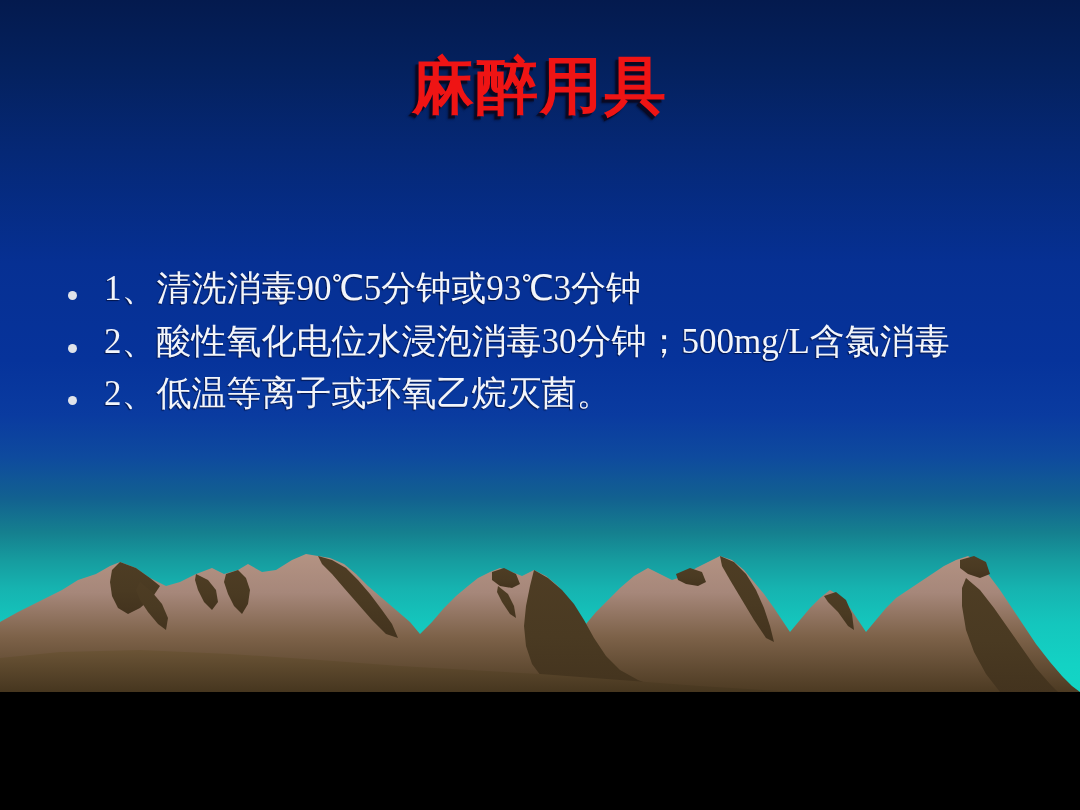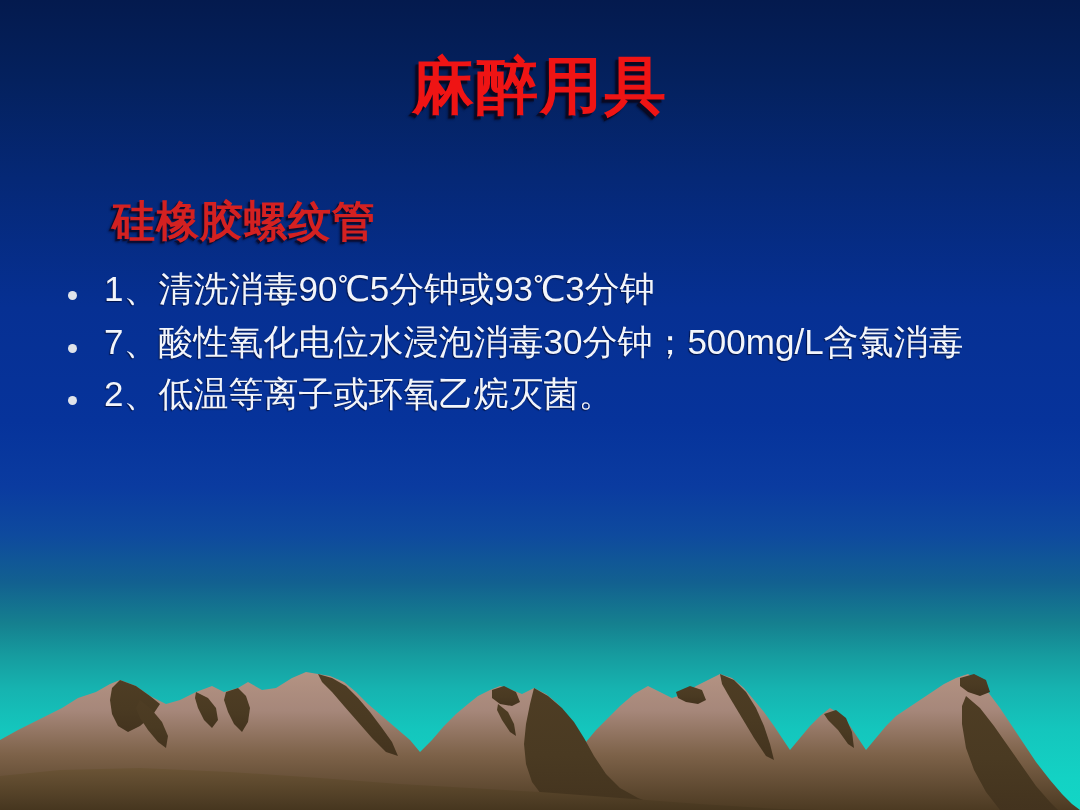--- a/index.html
+++ b/index.html
@@ -3,21 +3,21 @@
 <meta charset="utf-8">
 <style>
   html, body {
     margin: 0;
     padding: 0;
     background: #000;
   }
   #slide {
     position: relative;
     width: 1080px;
-    height: 810px;
+    height: 692px;
     overflow: hidden;
     font-family: "DejaVu Sans", sans-serif;
     background: linear-gradient(
       to bottom,
       #041a4e 0%,
       #04215e 10%,
       #052876 22%,
       #063093 38%,
       #06339b 52%,
       #0a3ba0 60%,
@@ -100,21 +100,21 @@
   }
   .bullet-dot {
     display: inline-block;
     width: 9px;
     height: 9px;
     border-radius: 50%;
     background: #dfe3ea;
   }
   .bullet-text {
     flex: 1 1 auto;
-    font-family: Liberation Sans, sans-serif;
+    font-family: Liberation Serif, serif;
     font-size: 35px;
     font-weight: 400;
     line-height: 1.33;
     color: #f2f5fb;
     letter-spacing: 0px;
     text-shadow: -1px 1px 1px rgba(3, 10, 45, 0.75);
   }
   .bullet-text .cont {
     display: block;
   }
@@ -197,39 +197,38 @@
              L1050,222 L1058,230 L1000,230 L986,212 L974,190
              L966,168 L962,144 L962,126 Z"></path>
 
     <path fill="url(#baseFill)" d="M0,196 L60,190 L140,188 L230,192 L320,198 L400,204
              L470,208 L540,212 L620,218 L700,224 L780,229 L820,230
              L0,230 Z"></path>
   </svg>
 
   <div id="title">麻醉用具</div>
 
-  <div id="subtitle">硅橡胶螺纹管</div>
 
   <div id="bullets">
 
     <div class="bullet-row">
       <span class="bullet-marker">
         <span class="bullet-dot"></span>
       </span>
       <span class="bullet-text">
         <span>1、清洗消毒90℃5分钟或93℃3分钟</span>
       </span>
     </div>
 
     <div class="bullet-row">
       <span class="bullet-marker">
         <span class="bullet-dot"></span>
       </span>
       <span class="bullet-text">
-        <span>7、酸性氧化电位水浸泡消毒30分钟；500mg/L含氯消毒</span>
+        <span>2、酸性氧化电位水浸泡消毒30分钟；500mg/L含氯消毒</span>
       </span>
     </div>
 
     <div class="bullet-row">
       <span class="bullet-marker">
         <span class="bullet-dot"></span>
       </span>
       <span class="bullet-text">
         <span>2、低温等离子或环氧乙烷灭菌。</span>
       </span>

